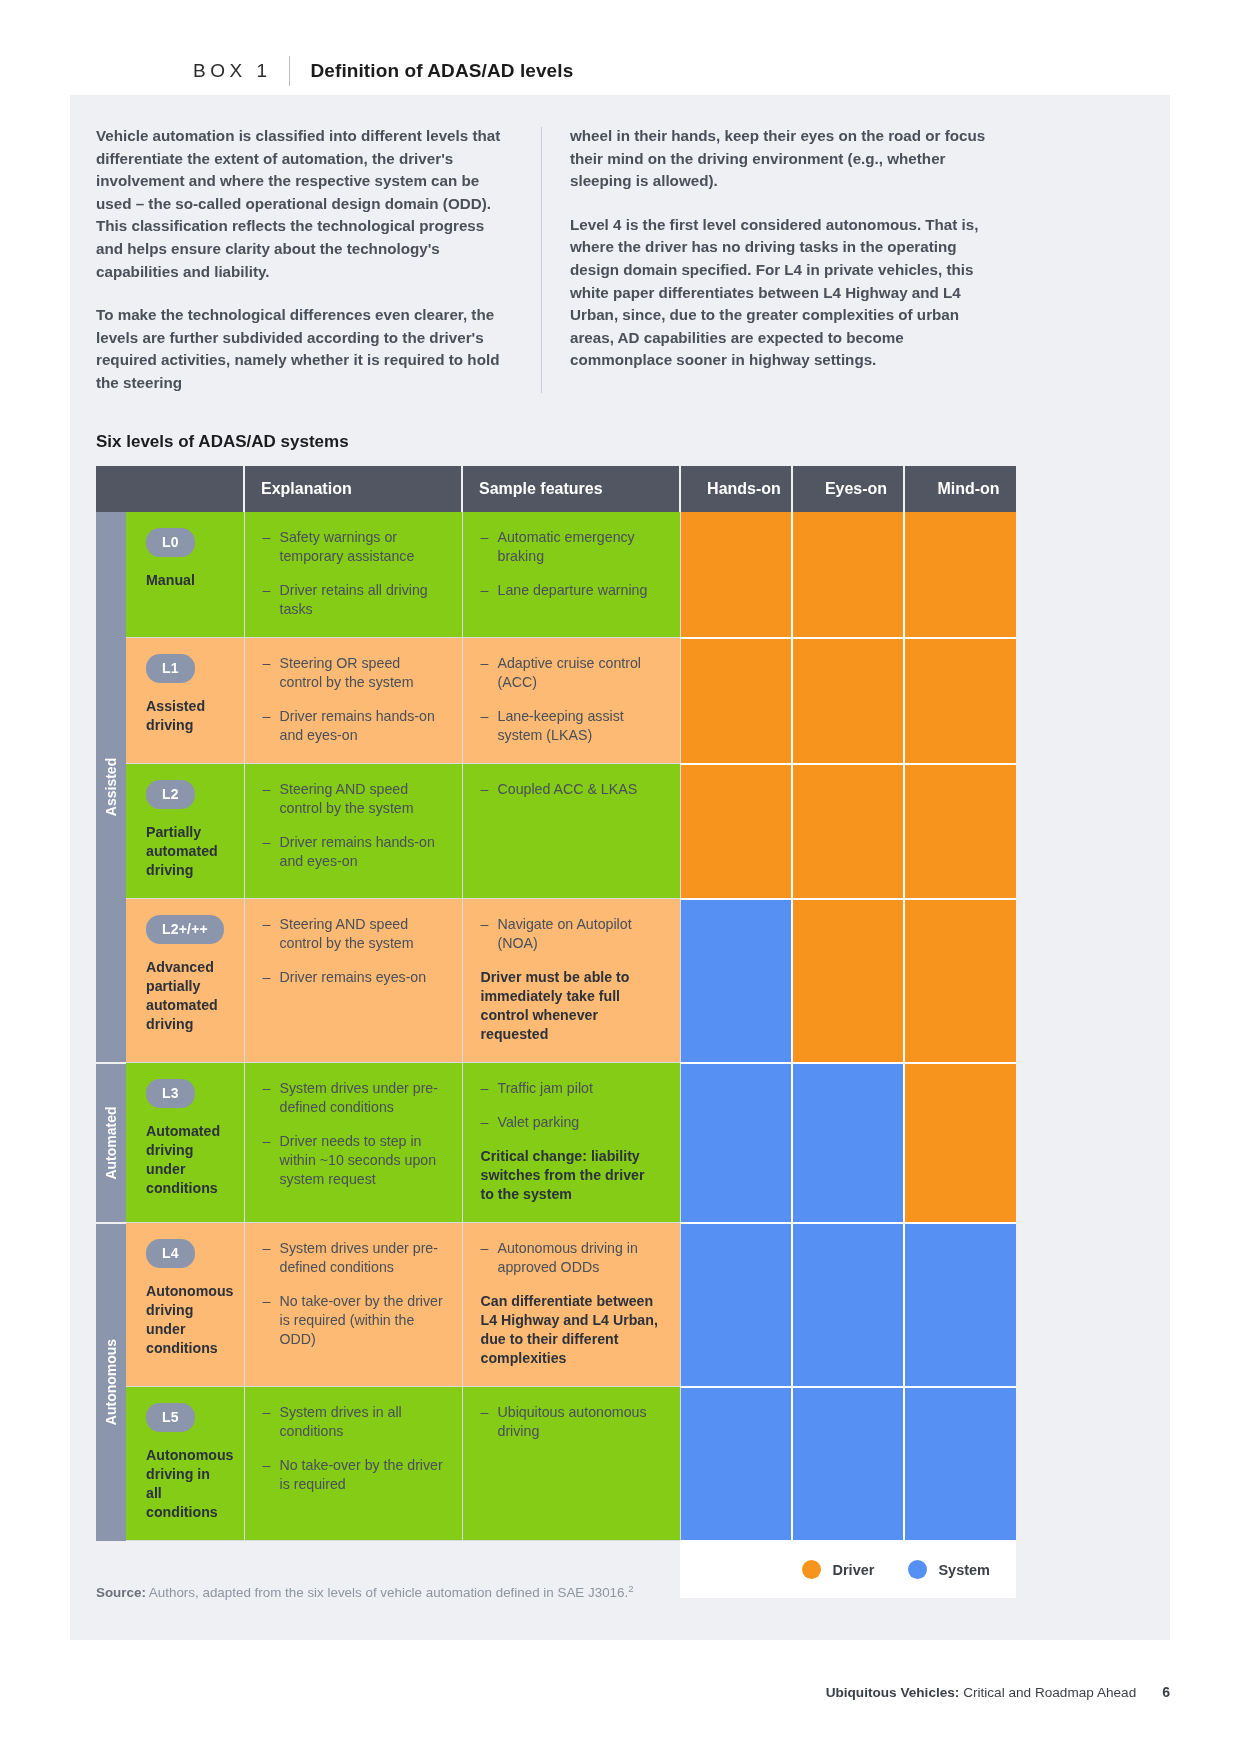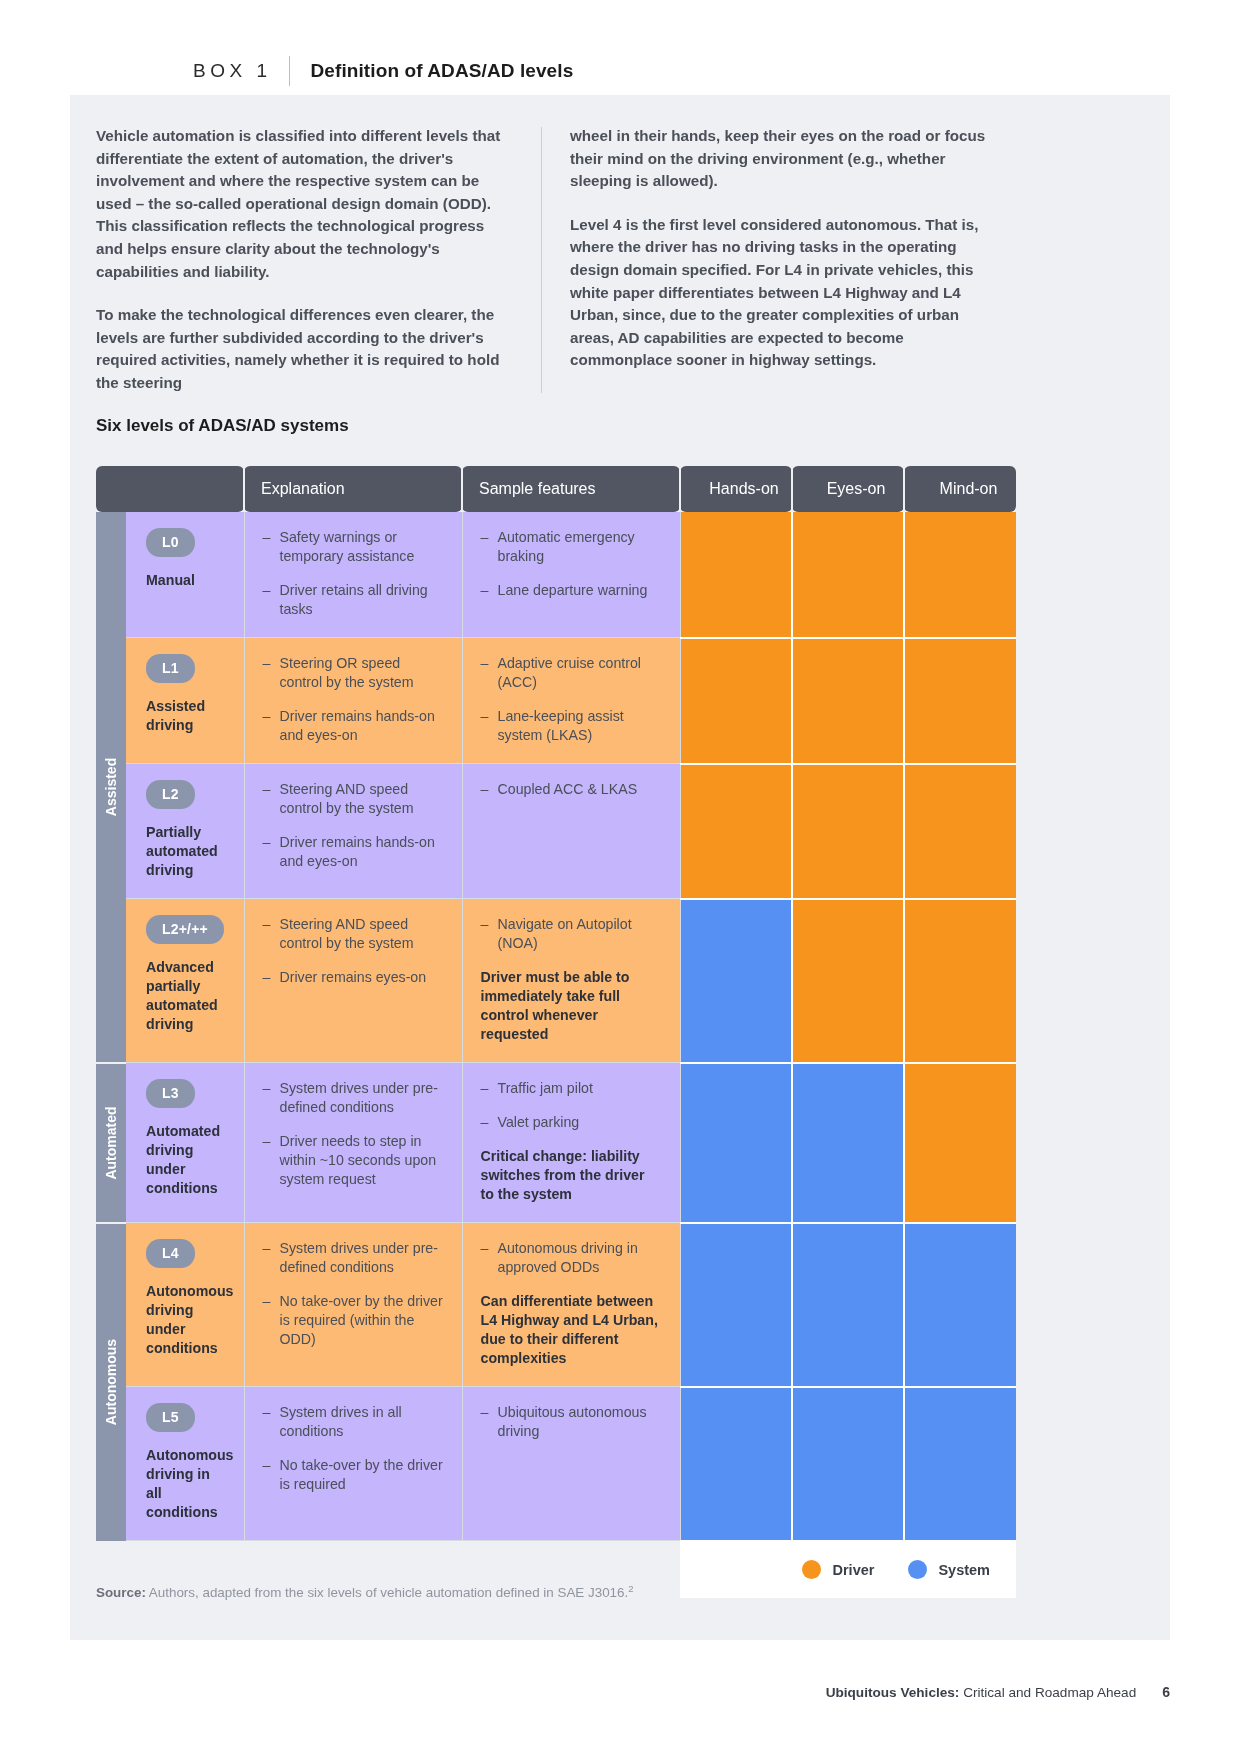--- a/index.html
+++ b/index.html
@@ -39,34 +39,33 @@
   .col.left { padding-right: 28px; }
   .col-sep { width: 1px; background: #c9ced7; margin: 2px 0 2px 0; }
   .col.right { padding-left: 28px; }
   .intro p {
     font-size: 15.2px; line-height: 22.6px; color: #4a4f58; font-weight: 700;
   }
   .intro p + p { margin-top: 21px; }
 
   
   .sec-title {
-    position: absolute; left: 96px; top: 416px;
+    position: absolute; left: 96px; top: 432px;
     font-size: 17px; font-weight: 700; color: #1c1c1c;
   }
 
   
   .table-wrap { position: absolute; left: 96px; top: 466px; width: 920px; }
   table.levels { border-collapse: collapse; width: 920px; table-layout: fixed; }
 
   th.head {
     background: #515662; color: #ffffff;
-    font-size: 16px; font-weight: 400; text-align: left;
+    font-size: 16px; font-weight: 700; text-align: left;
     padding: 13px 0 13px 16px; height: 46px;
     border-right: 2px solid #eef0f4;
-    border-radius: 6px;
   }
   th.head.ctr { text-align: center; padding-left: 16px; }
   th.head.last { border-right: none; }
 
   col.c-spine  { width: 30px; }
   col.c-level  { width: 118px; }
   col.c-expl   { width: 218px; }
   col.c-feat   { width: 218px; }
   col.c-hands  { width: 112px; }
   col.c-eyes   { width: 112px; }
@@ -83,21 +82,21 @@
     white-space: nowrap; color: #ffffff; font-size: 14px; font-weight: 700;
   }
 
   td.cell {
     vertical-align: top; padding: 16px 18px 18px 18px;
     border-right: 1px solid #d7dbe2;
     border-bottom: 1px solid #d7dbe2;
     font-size: 14.2px; line-height: 19px; color: #4a4f58;
   }
   td.cell.alt { background: #fdba74; }
-  td.cell.white { background: #c4b5fd; }
+  td.cell.white { background: #84cc16; }
   td.cell.levelcol { padding-left: 20px; }
 
   .pill {
     display: inline-block; background: #8b96ad; color: #ffffff;
     font-size: 14px; font-weight: 700; border-radius: 14px;
     padding: 5px 16px; margin-bottom: 14px; letter-spacing: .2px;
   }
   .lvl-name { font-size: 14.2px; font-weight: 700; color: #2c313a; line-height: 19px; }
 
   ul.dash { list-style: none; }

